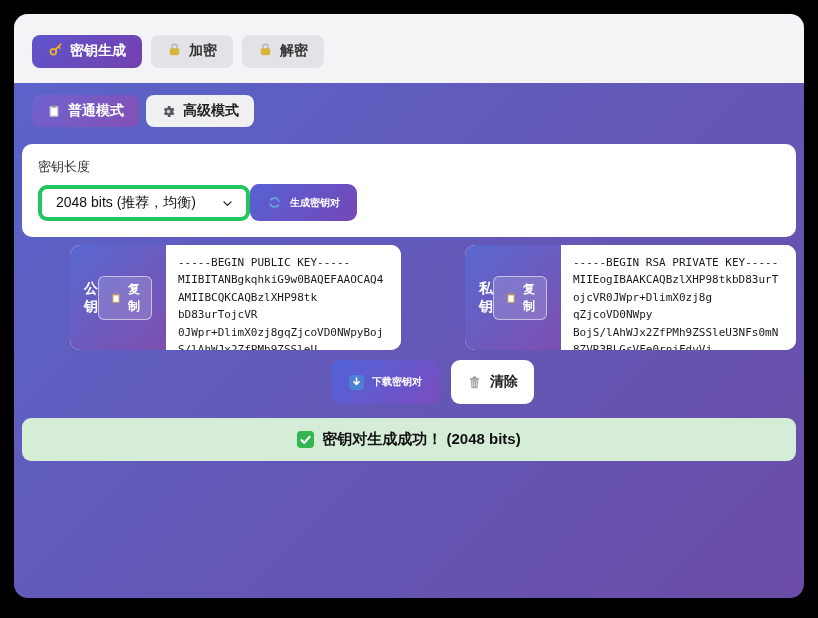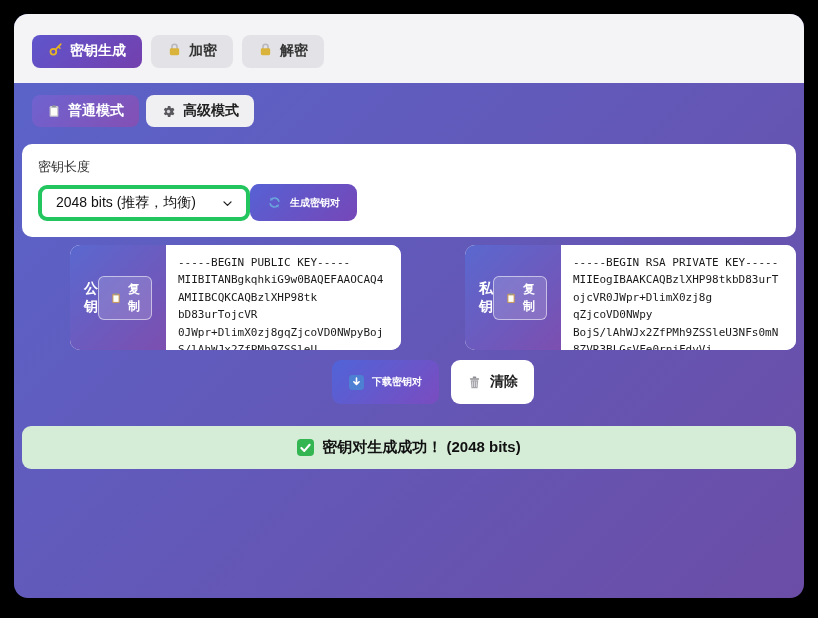--- a/index.html
+++ b/index.html
@@ -132,21 +132,21 @@
     font-size: 14px; font-weight: bold;
     font-family: inherit;
   }
   .btn-download {
     height: 44px;
     background: linear-gradient(135deg, #5064d8 0%, #7a4cc0 100%);
     margin-left: 48px;
   }
   
   .status-bar {
-    margin-top: 22px;
+    margin-top: 14px;
     background: #d5ecd7;
     border-radius: 9px;
     height: 43px;
     display: flex; align-items: center; justify-content: center; gap: 8px;
   }
   .status-text { font-size: 15px; font-weight: bold; color: #111; }
   .icon { display: inline-flex; flex: 0 0 auto; }
 </style>
 </head>
 <body>

